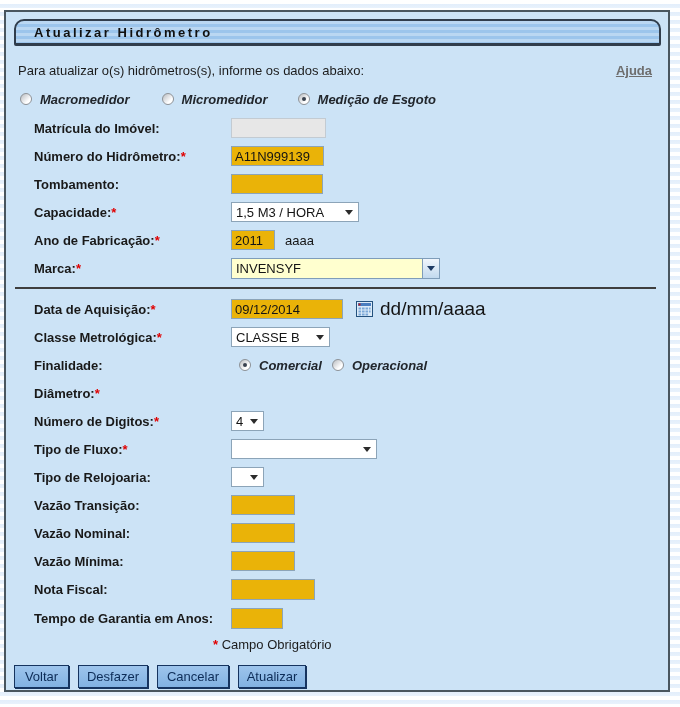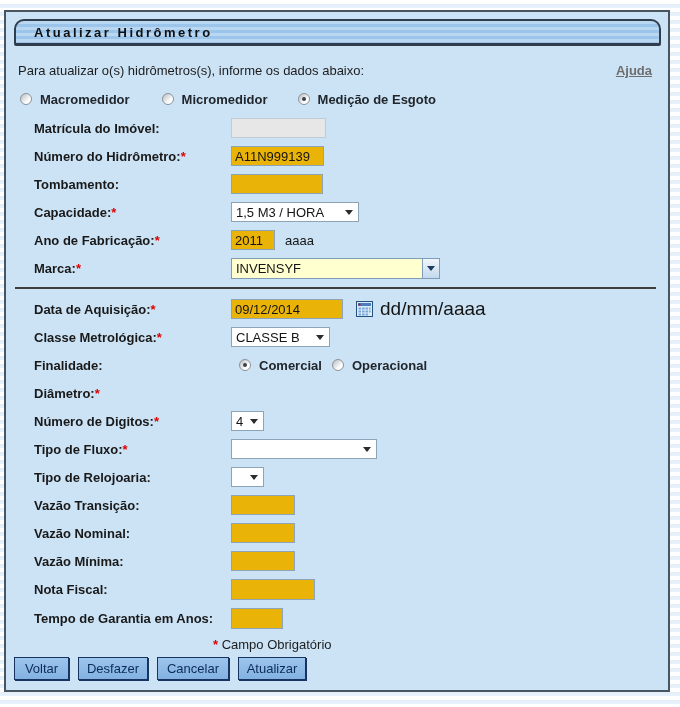--- a/index.html
+++ b/index.html
@@ -28,21 +28,21 @@
   .radio {
     width:12px; height:12px; border-radius:50%;
     border:1px solid #8e9297;
     background:linear-gradient(135deg,#b9bcc0 0%,#ffffff 70%);
     display:inline-block; position:relative; cursor:pointer; flex:0 0 auto;
   }
   .radio.checked::after {
     content:""; position:absolute; left:3px; top:3px; width:4px; height:4px;
     border-radius:50%; background:#39424f;
   }
-  .radio-lbl { font-size:13px; font-weight:bold; color:#21262c; margin-left:8px; }
+  .radio-lbl { font-size:13px; font-weight:bold; color:#21262c; margin-left:8px;font-style:italic; }
   .rgap1 { margin-left:32px; } .rgap2 { margin-left:30px; }
   .form { margin-top:6px; }
   .row { display:flex; align-items:center; height:28px; padding-left:12px; }
   .lbl { width:197px; font-size:13px; font-weight:bold; color:#191919; flex:0 0 auto;margin-left:16px; }
   .req { color:#e00000; font-weight:bold; }
   .txt {
     height:20px; border:1px solid #8ca4b8; background:#eab308;
     font-family:inherit; font-size:13px; color:#141414; padding:0 3px; outline:none;
   }
   .txt.disabled { background:#e7e7e7; border-color:#c3cbd2; }
@@ -65,21 +65,21 @@
   .combo-btn {
     width:17px; height:100%; border-left:1px solid #7f9db9;
     background:linear-gradient(180deg,#f0f6fc,#c2d9ee);
     display:flex; align-items:center; justify-content:center;
   }
   .combo-btn .arrow { margin-left:0; border-top-color:#1d3a63; }
   .divider { border-top:2px solid #3e3e3e; margin:5px 12px 5px 9px; }
   .cal-btn { margin-left:13px; cursor:pointer; display:inline-flex; flex:0 0 auto; }
   .hint2 { font-size:19px; color:#141414; margin-left:7px; }
   .note { padding-left:207px; font-size:13px; color:#1c1c1c; margin-top:4px; height:16px; }
-  .btnrow { display:flex; align-items:flex-start; margin:4px 14px 0 8px; }
+  .btnrow { display:flex; align-items:flex-start; margin:12px 14px 0 8px; }
   .btn {
     height:23px; background:linear-gradient(180deg,#9dc4ec,#82b2e2);
     border:1px solid #16345f; box-shadow:1px 1px 0 #16345f;
     color:#0d2c57; font-family:inherit; font-size:13px; cursor:pointer;
   }
   .btn + .btn { margin-left:9px; }
   .btn-right { margin-left:auto; }
 </style>
 </head>
 <body>

